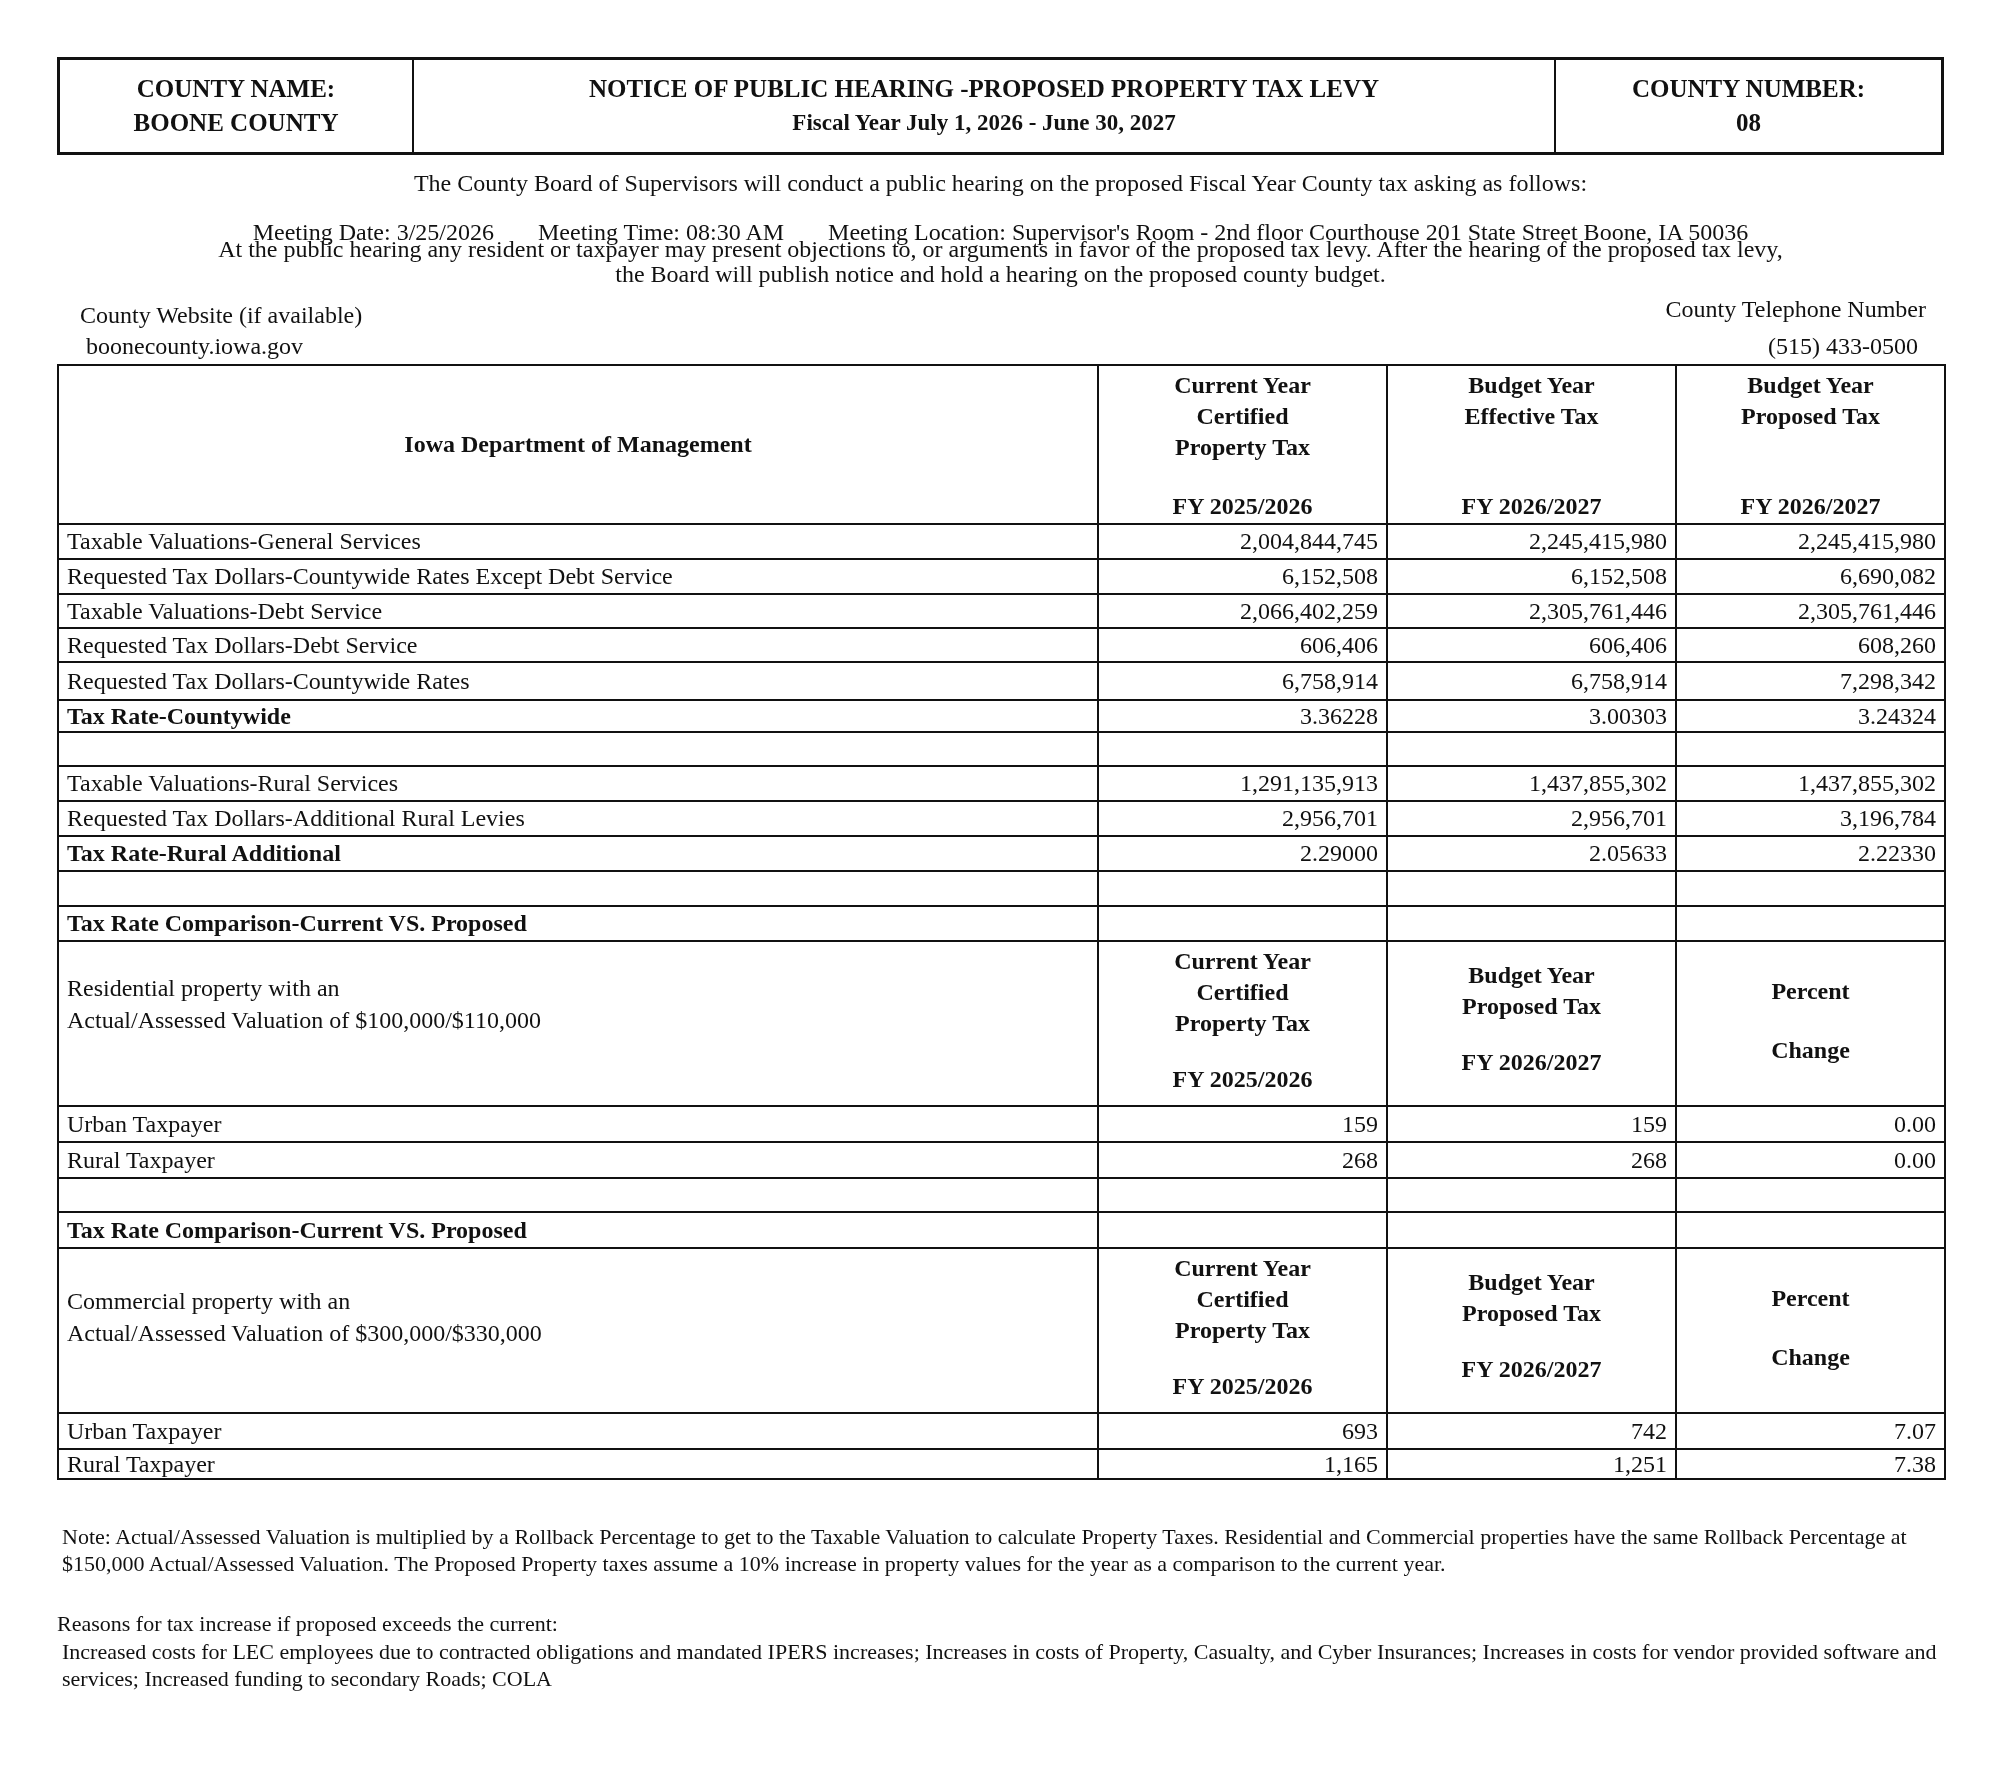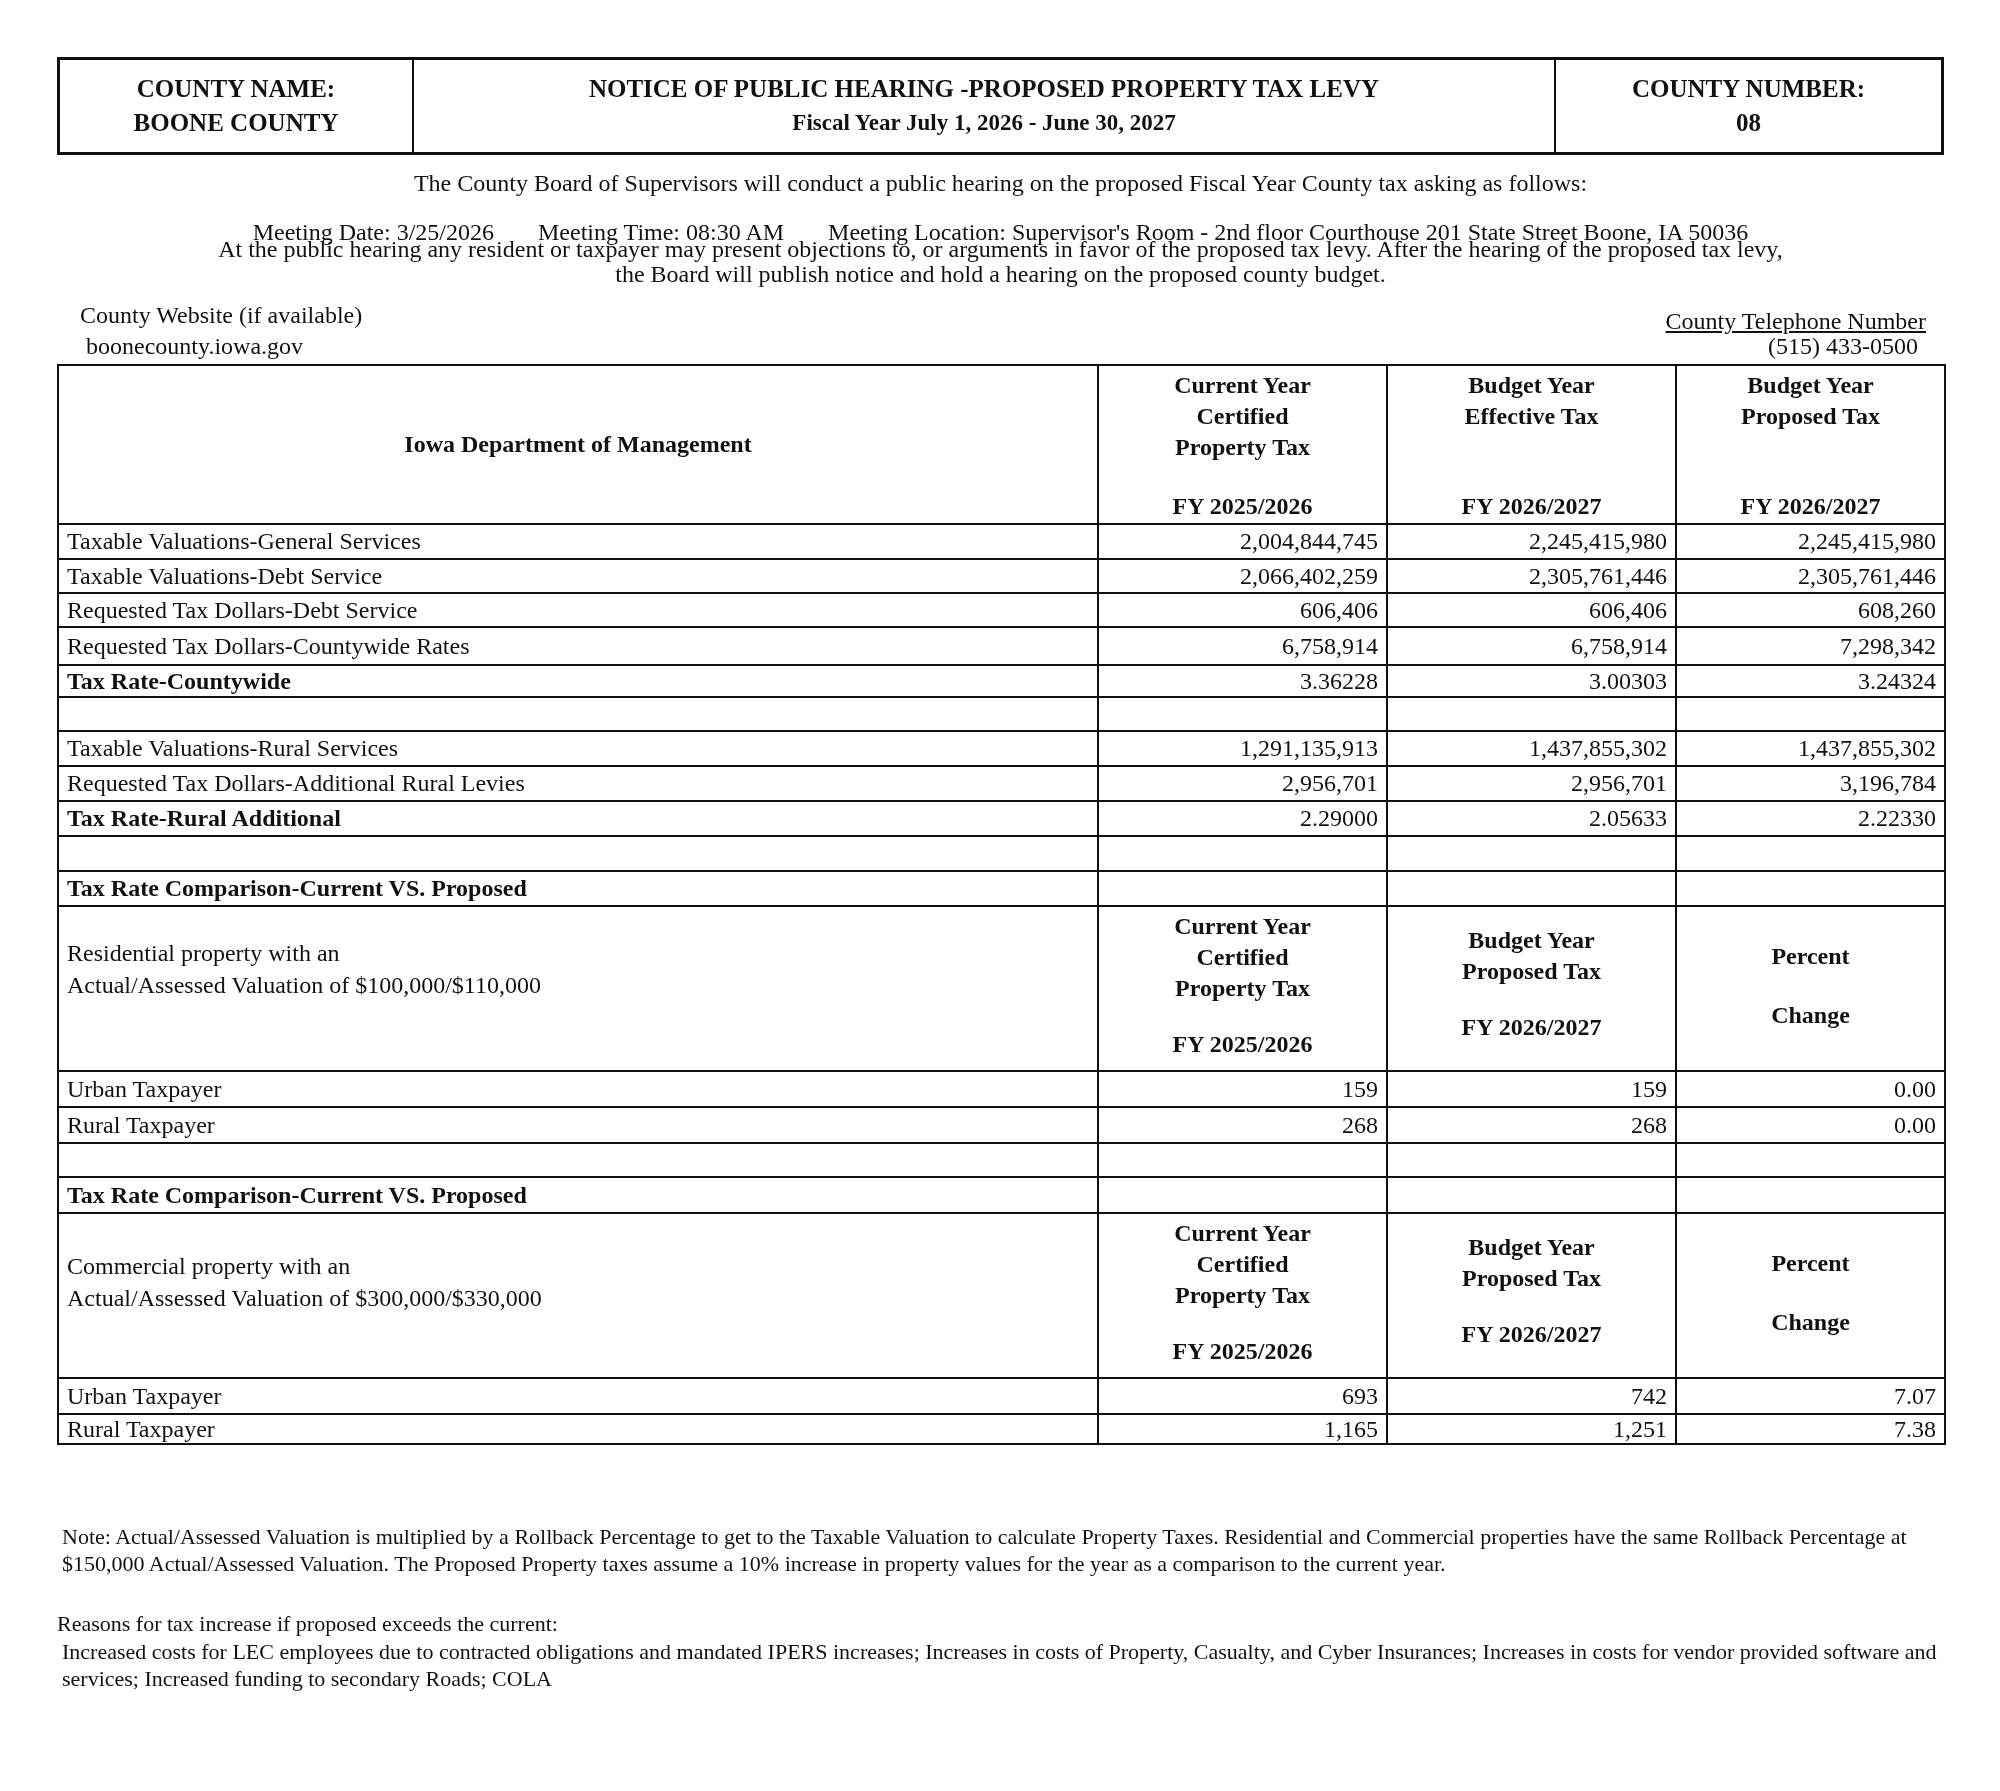--- a/index.html
+++ b/index.html
@@ -65,21 +65,21 @@
 <div class="intro" style="top:201px;margin-top:16px;">
   <span>Meeting Date: 3/25/2026</span><span class="gap"></span>
   <span>Meeting Time: 08:30 AM</span><span class="gap"></span>
   <span>Meeting Location: Supervisor's Room - 2nd floor Courthouse 201 State Street Boone, IA 50036</span>
 </div>
 <div class="intro" style="top:234px;">At the public hearing any resident or taxpayer may present objections to, or arguments in favor of the proposed tax levy. After the hearing of the proposed tax levy,</div>
 <div class="intro" style="top:259px;">the Board will publish notice and hold a hearing on the proposed county budget.</div>
 
 <div class="meta" style="left:80px; top:298px;">County Website (if available)</div>
 <div class="meta" style="left:86px; top:329px;">boonecounty.iowa.gov</div>
-<div class="meta" style="right:74px; top:304px; text-align:right;text-decoration:underline;">County Telephone Number</div>
+<div class="meta" style="right:74px; top:292px; text-align:right;">County Telephone Number</div>
 <div class="meta" style="right:82px; top:329px; text-align:right;">(515) 433-0500</div>
 
 <table class="grid" style="left:57px; top:364px; width:1887px;">
   <colgroup>
       <col style="width:1040px">
       <col style="width:289px">
       <col style="width:289px">
       <col style="width:269px">
     </colgroup>
   <tbody>
@@ -101,20 +101,26 @@
       <div>Proposed Tax</div>
       <div style="margin-top:59px">FY 2026/2027</div>
     </td>
   </tr>
   <tr style="height:35px">
     <td>Taxable Valuations-General Services</td>
     <td class="num">2,004,844,745</td>
     <td class="num">2,245,415,980</td>
     <td class="num">2,245,415,980</td>
   </tr>
+  <tr style="height:35px">
+    <td>Requested Tax Dollars-Countywide Rates Except Debt Service</td>
+    <td class="num">6,152,508</td>
+    <td class="num">6,152,508</td>
+    <td class="num">6,690,082</td>
+  </tr>
   <tr style="height:34px">
     <td>Taxable Valuations-Debt Service</td>
     <td class="num">2,066,402,259</td>
     <td class="num">2,305,761,446</td>
     <td class="num">2,305,761,446</td>
   </tr>
   <tr style="height:34px">
     <td>Requested Tax Dollars-Debt Service</td>
     <td class="num">606,406</td>
     <td class="num">606,406</td>

